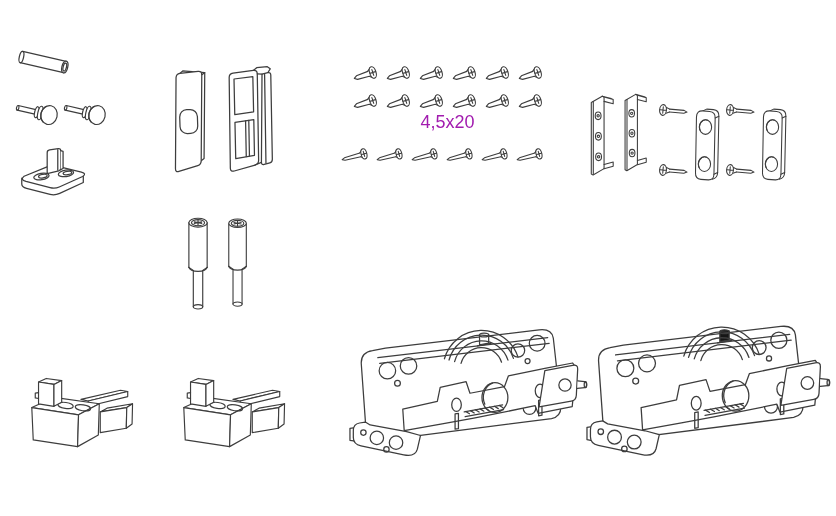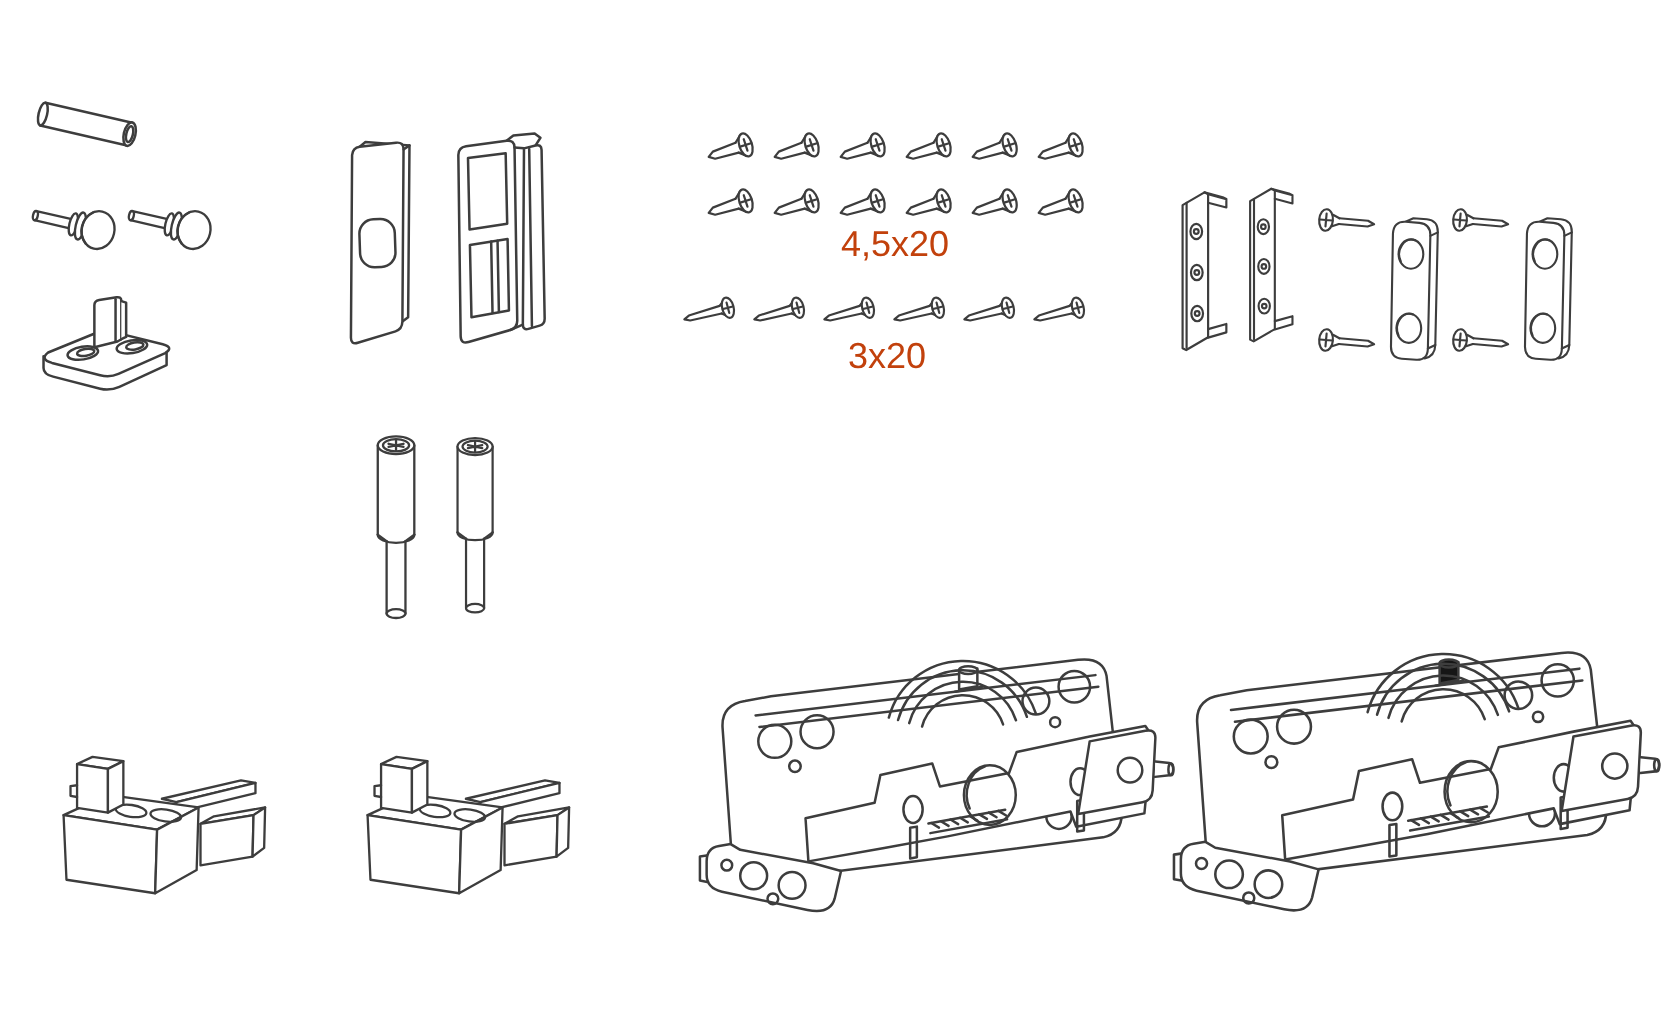--- a/index.html
+++ b/index.html
@@ -1,20 +1,20 @@
 <!DOCTYPE html>
 <html><head>
 <meta charset="utf-8">
 <style>
   html,body{margin:0;padding:0;background:#fff;}
   .canvas{position:relative;width:836px;height:516px;background:#ffffff;overflow:hidden;
           font-family:"Liberation Sans",sans-serif;}
   .part{position:absolute;}
   .row{position:absolute;display:flex;}
-  .lbl{position:absolute;color:#c2410c;font-size:18px;line-height:20px;text-align:center;
+  .lbl{position:absolute;color:#a21caf;font-size:18px;line-height:20px;text-align:center;
        font-family:"Liberation Sans",sans-serif;}
   svg{display:block;overflow:visible;}
 </style>
 </head>
 <body>
 
 <div class="canvas">
 
   <svg width="0" height="0" style="position:absolute">
     <defs>
@@ -274,21 +274,20 @@
     <svg viewBox="0 0 38 22" width="34" height="22">
         <use href="#sym-screw-long"></use>
       </svg>
     <svg viewBox="0 0 38 22" width="34" height="22">
         <use href="#sym-screw-long"></use>
       </svg>
     <svg viewBox="0 0 38 22" width="34" height="22">
         <use href="#sym-screw-long"></use>
       </svg>
   </div>
-  <div class="lbl" style="left:339px;top:168px;width:209px">3x20</div>
 
   <div class="part" style="left:584px;top:88px">
     <svg viewBox="0 0 34 100" width="31" height="92">
         <use href="#sym-bracket"></use>
       </svg>
   </div>
   <div class="part" style="left:618px;top:84px">
     <svg viewBox="0 0 34 100" width="30" height="94">
         <use href="#sym-bracket"></use>
       </svg>

